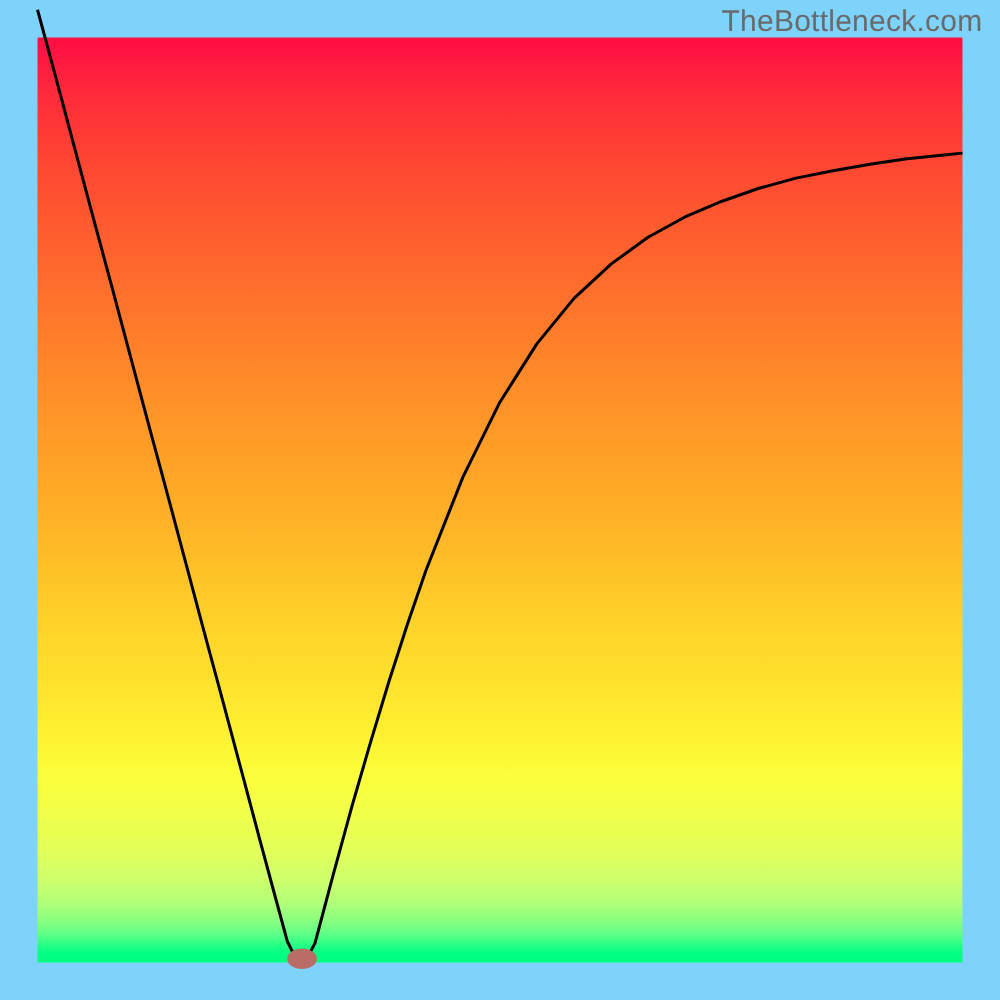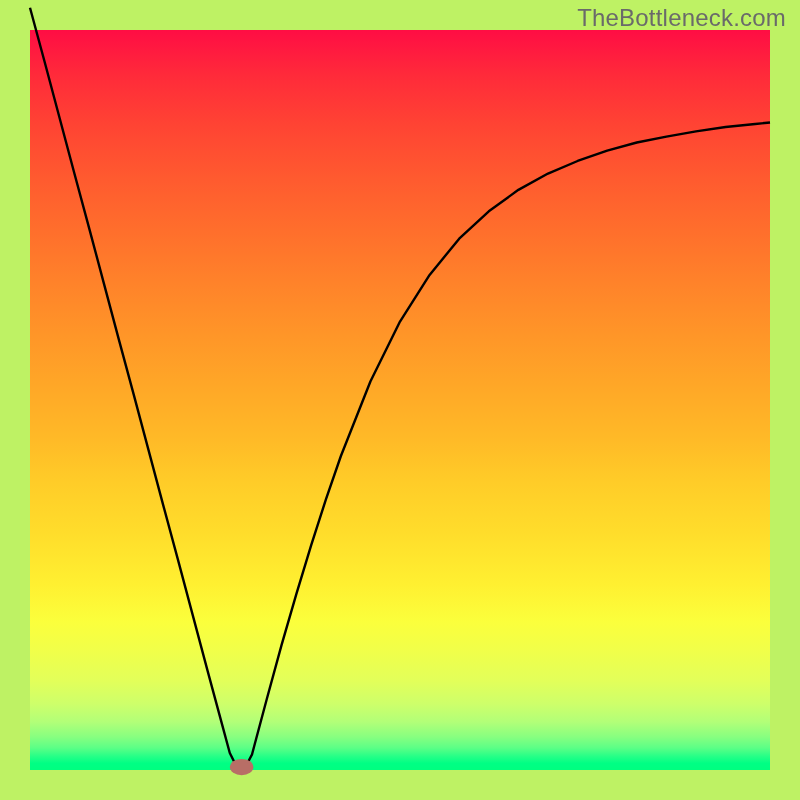--- a/index.html
+++ b/index.html
@@ -8,21 +8,21 @@
     width: 800px;
     height: 800px;
     background: #000000;
     overflow: hidden;
     font-family: Arial, Helvetica, sans-serif;
   }
   .frame {
     position: relative;
     width: 800px;
     height: 800px;
-    background: #bef264;
+    background: #7dd3fc;
   }
   .watermark {
     position: absolute;
     top: 4px;
     right: 14px;
     color: #6a6a6a;
     font-size: 24px;
     font-weight: 500;
     letter-spacing: 0.2px;
     z-index: 10;

